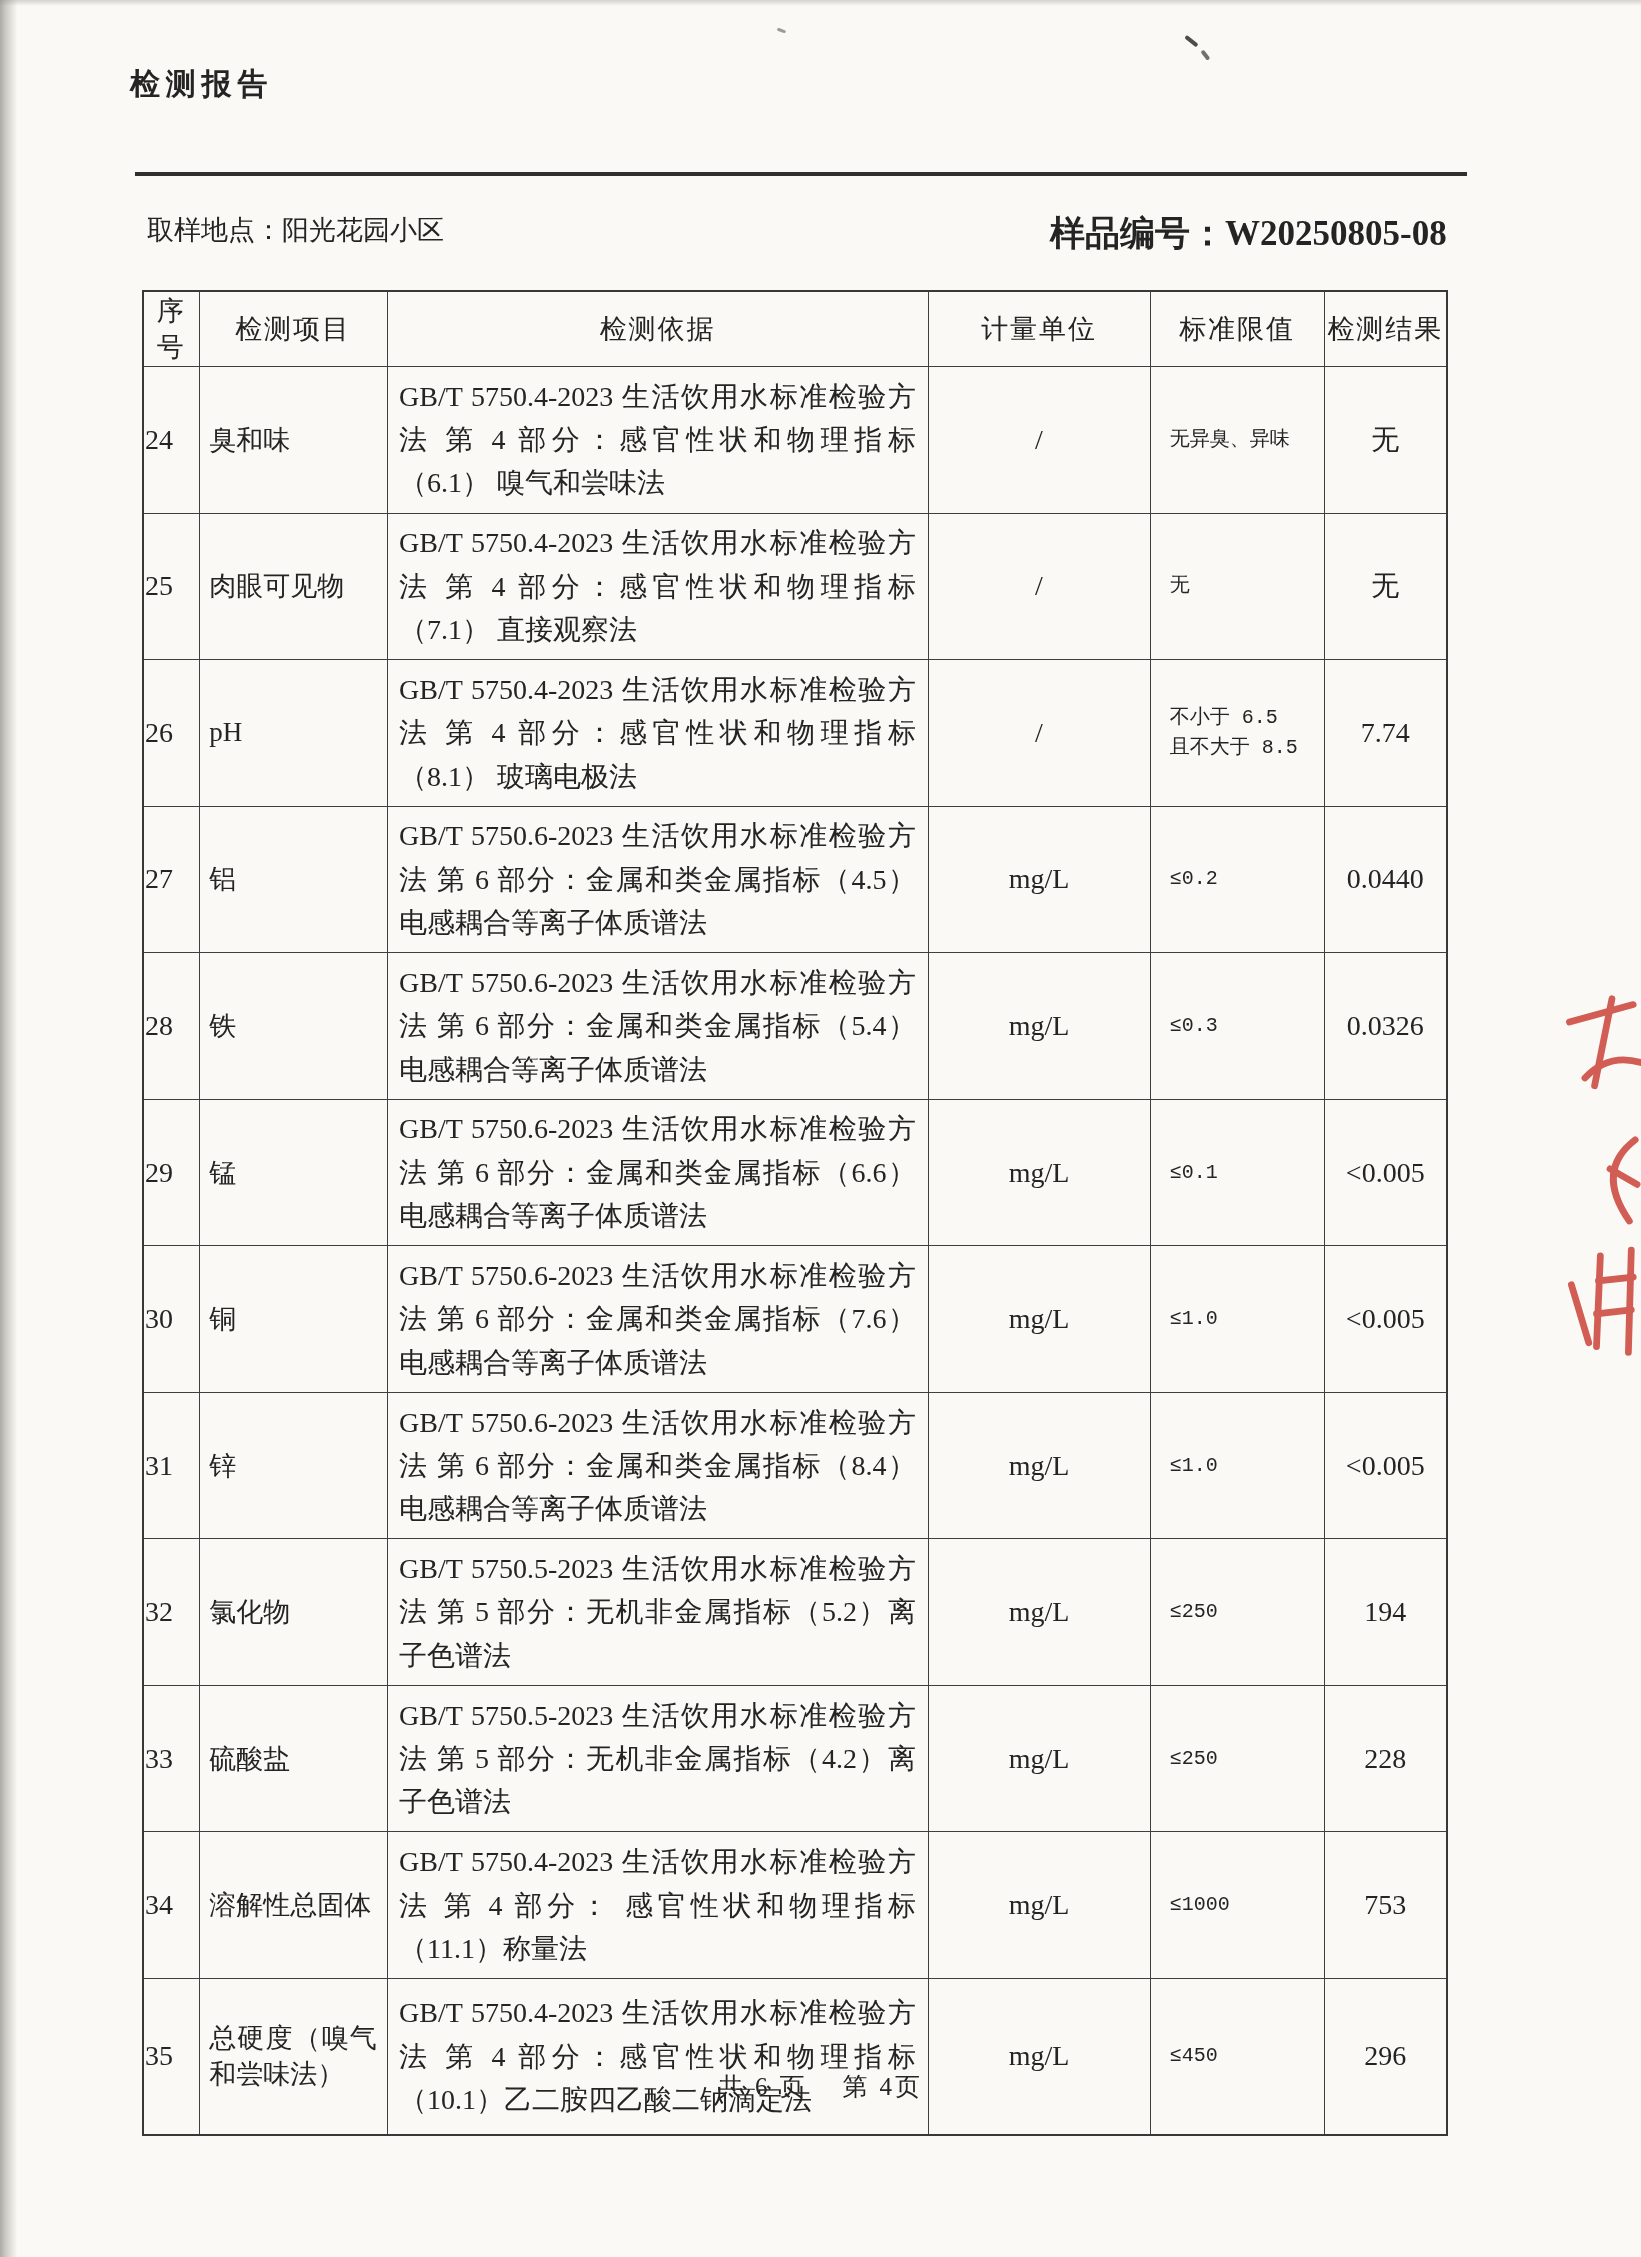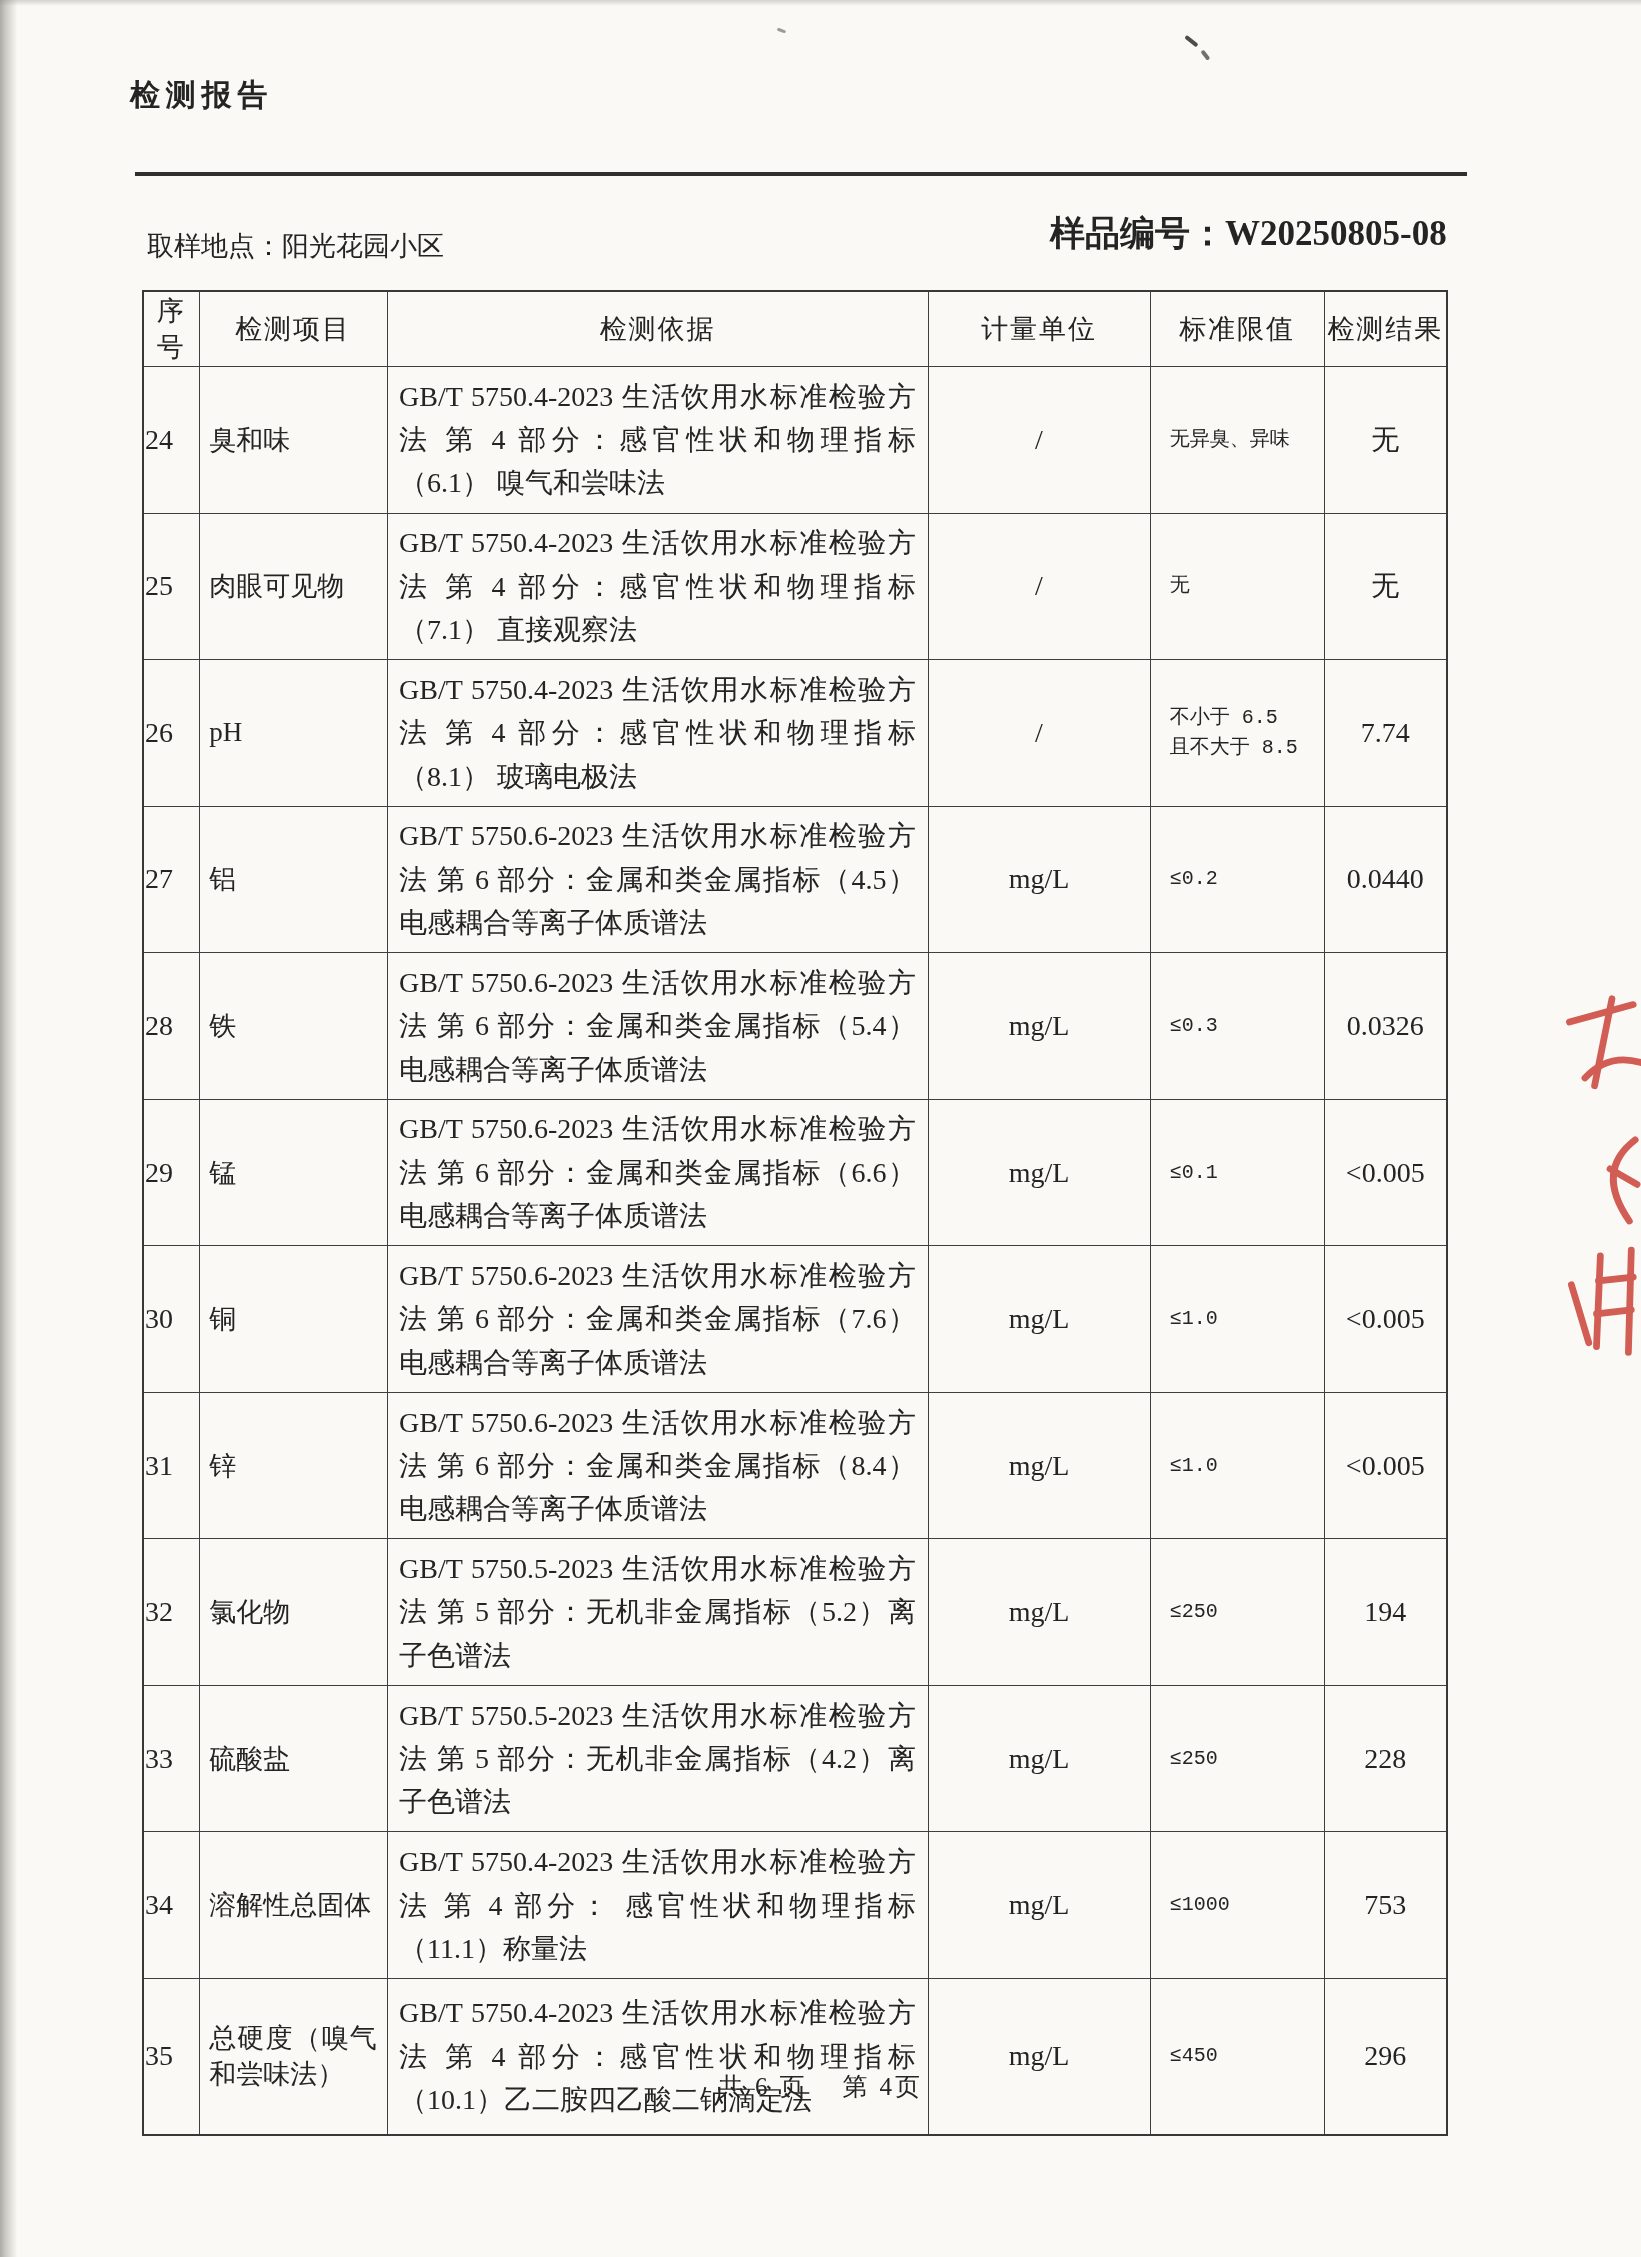--- a/index.html
+++ b/index.html
@@ -16,27 +16,27 @@
   .edge-left{position:absolute;left:0;top:0;width:17.4px;height:100%;
     background:linear-gradient(90deg,#77776f 0px,#adada6 5.8px,rgba(250,249,245,0) 17.4px);
     opacity:.6;}
   .edge-top{position:absolute;left:0;top:0;width:100%;height:5.8px;
     background:linear-gradient(180deg,rgba(140,140,135,.35),rgba(250,249,245,0));}
   .speck{position:absolute;background:#4d4d4a;border-radius:1.9px;}
   .speck.s1{left:1184px;top:39px;width:14.5px;height:3.9px;transform:rotate(38deg);}
   .speck.s2{left:1200px;top:53px;width:10.6px;height:3.9px;transform:rotate(52deg);opacity:.8;}
   .speck.s3{left:777px;top:29px;width:8.7px;height:2.9px;transform:rotate(20deg);opacity:.55;}
 
-  .hdr-title{position:absolute;left:130px;top:75px;font-size:30px;font-weight:600;
+  .hdr-title{position:absolute;left:130px;top:64px;font-size:30px;font-weight:600;
     letter-spacing:5.8px;}
   .hdr-report{position:absolute;left:855px;top:58px;font-size:32px;font-weight:700;
     letter-spacing:1px;}
   .divider{position:absolute;left:135px;top:172px;width:1332px;height:3.9px;background:#2f2f2d;}
 
-  .info-loc{position:absolute;left:147px;top:228px;font-size:27px;}
+  .info-loc{position:absolute;left:147px;top:212px;font-size:27px;}
   .info-sample{position:absolute;left:1050px;top:210px;font-size:35px;font-weight:600;}
 
   table.report{
     position:absolute;left:142px;top:290px;width:1303px;
     border-collapse:collapse;table-layout:fixed;
     border:2.9px solid #383836;
   }
   table.report th,table.report td{
     border:1.9px solid #3f3f3d;
     vertical-align:middle;

